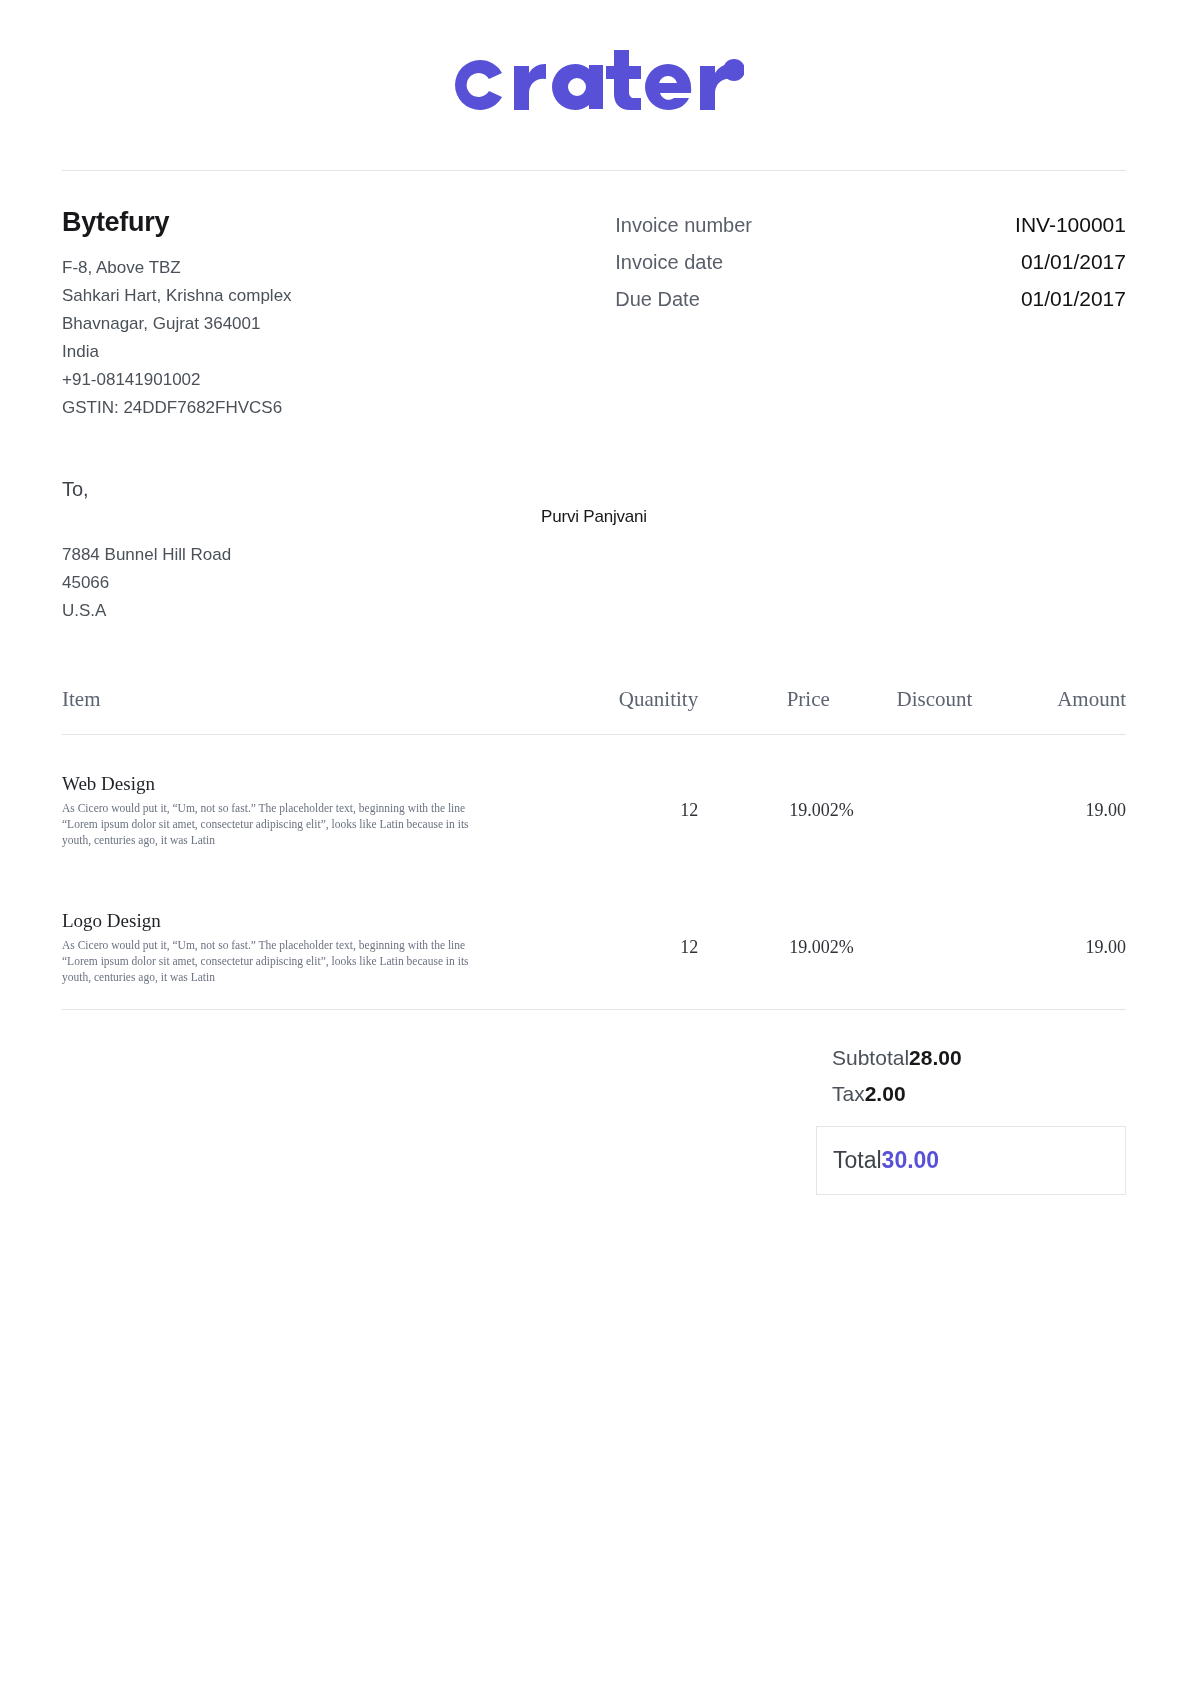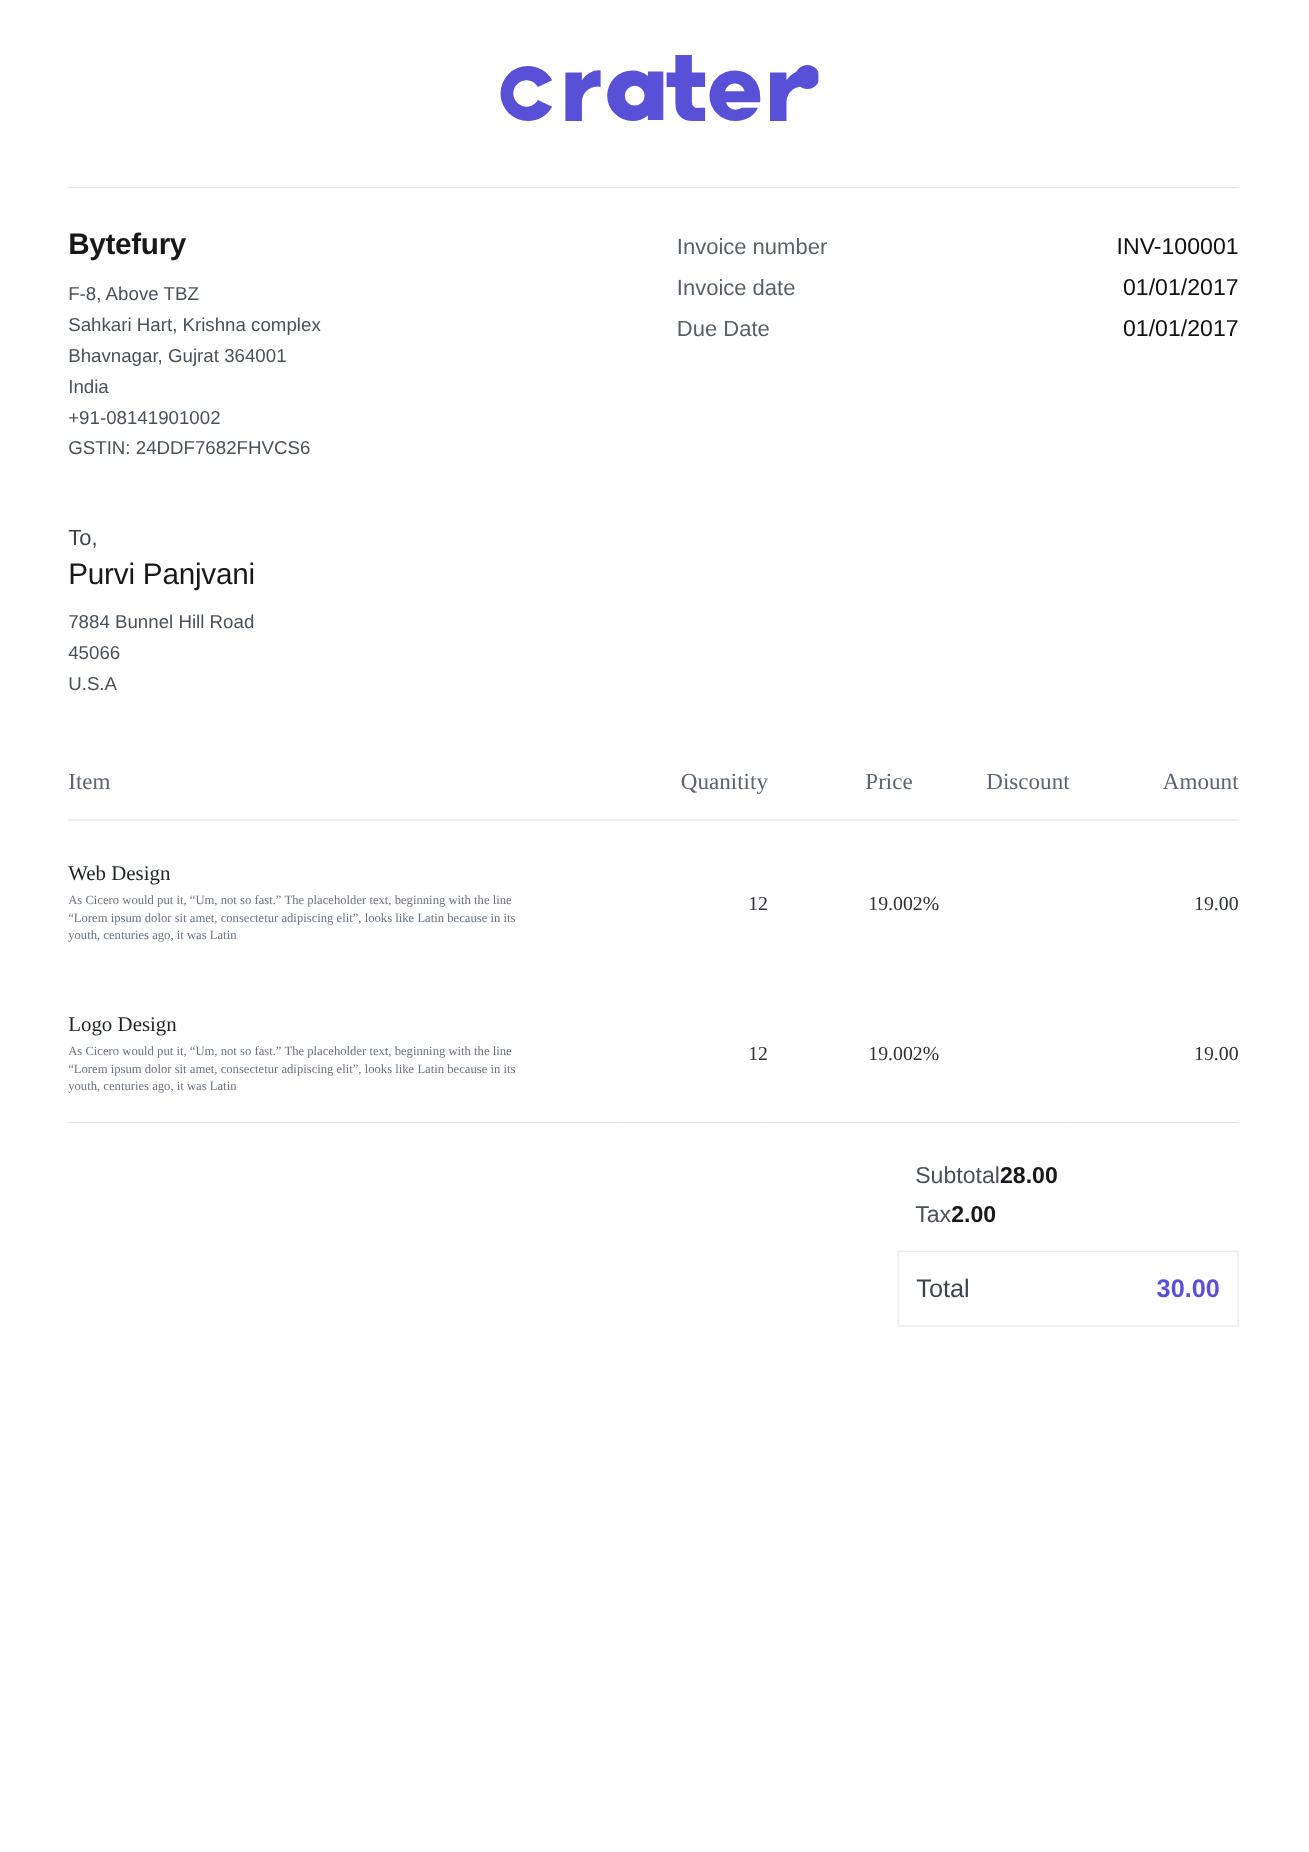--- a/index.html
+++ b/index.html
@@ -82,25 +82,26 @@
   
   .billto {
     padding: 56px 62px 0 62px;
   }
   .billto-to {
     font-size: 20px;
     color: #3f444c;
     margin-bottom: 6px;
   }
   .billto-name {
-    font-size: 27px;
+    font-size: 17px;
     color: #18181b;
     margin: 0 0 14px 0;
     font-weight: 400;
     letter-spacing: -0.2px;
+    text-align: center;
   }
 
   
   .items {
     padding: 62px 62px 0 62px;
   }
   table.items-table {
     width: 100%;
     border-collapse: collapse;
     font-family: Liberation Serif, serif;
@@ -174,21 +175,20 @@
   .totals-value {
     font-size: 21px;
     color: #18181b;
     font-weight: 700;
   }
   .total-final {
     margin-top: 14px;
     border: 1px solid #e6e6ea;
     padding: 20px 16px;
     display: flex;
-    justify-content: space-between;
     align-items: baseline;
   }
   .total-final .totals-label { font-size: 23px; color: #3f444c;}
   .total-final .totals-value { font-size: 23px; color: #5851d8; font-weight: 700;}
 </style>
 </head>
 <body>
 
 <div class="page">
 

